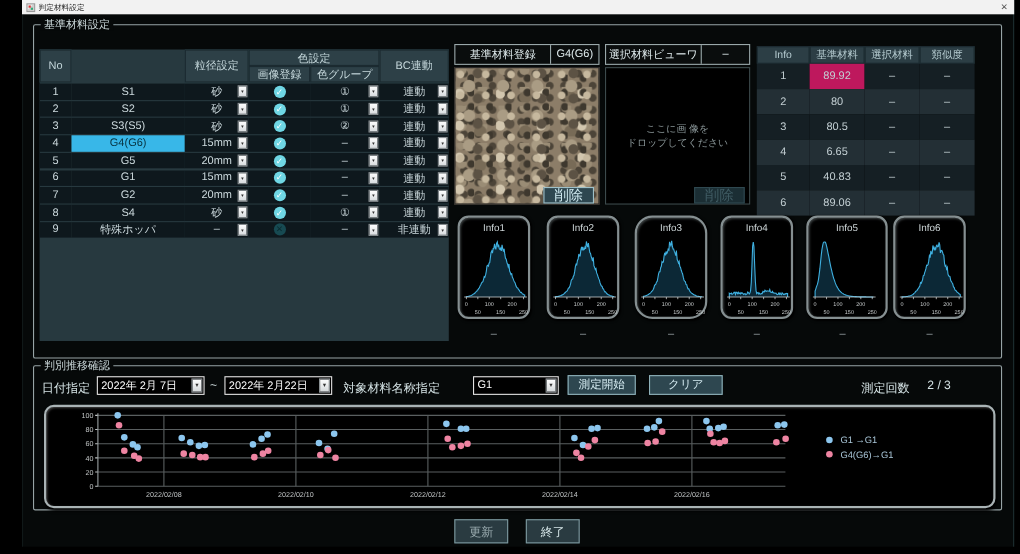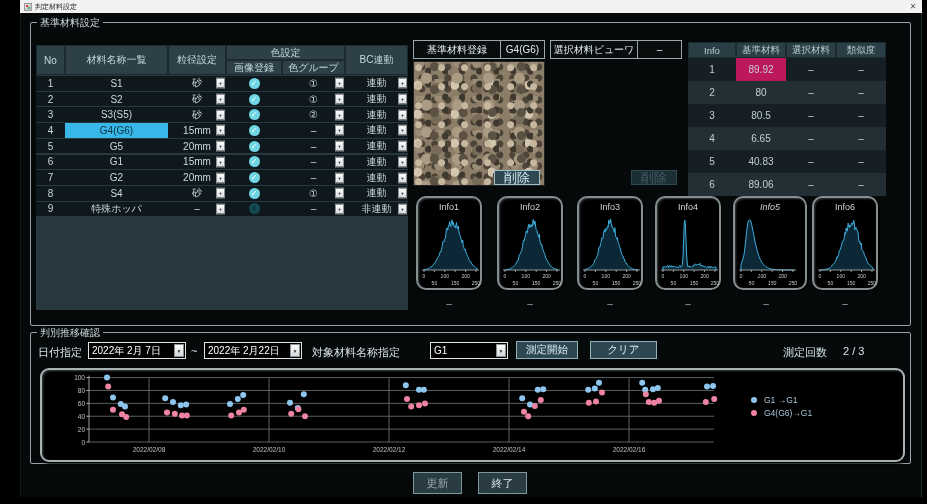--- a/index.html
+++ b/index.html
@@ -90,21 +90,20 @@
     <span class="app-icon"></span>
     <span class="title-text">判定材料設定</span>
   </div>
   <div class="abs close-btn" style="right:5px;top:0;">✕</div>
 
   <div class="abs groupbox" style="left:30px;top:22px;width:881px;height:304px;"></div>
   <div class="abs group-legend" style="left:37px;top:17px;">基準材料設定</div>
 
   <div class="abs mtable-bg"></div>
   <div class="abs hcell" style="left:36px;top:45px;width:29px;height:30px;">No</div>
-  <div class="abs hcell" style="left:65px;top:45px;width:103px;height:30px;">材料名称一覧</div>
   <div class="abs hcell" style="left:168px;top:45px;width:58px;height:30px;">粒径設定</div>
   <div class="abs hcell" style="left:226px;top:45px;width:119px;height:15px;">色設定</div>
   <div class="abs hcell" style="left:226px;top:60px;width:56px;height:15px;">画像登録</div>
   <div class="abs hcell" style="left:282px;top:60px;width:63px;height:15px;">色グループ</div>
   <div class="abs hcell" style="left:345px;top:45px;width:63px;height:30px;">BC連動</div>
   <div id="mrows">
       <div class="abs mrow-cell" style="left: 36px; top: 76px; width: 29px; height: 14.7px;">1</div>
       <div class="abs mrow-cell" style="left: 65px; top: 76px; width: 103px; height: 14.7px;">S1</div>
       <div class="abs mrow-cell" style="left: 168px; top: 76px; width: 58px; height: 14.7px;">砂<div class="dd-btn">▼</div></div>
       <div class="abs mrow-cell" style="left: 226px; top: 76px; width: 56px; height: 14.7px;">
@@ -181,20 +180,26 @@
   <div class="panel-hdr" style="left:413px;top:40px;width:132px;">
     <div class="cellL">基準材料登録</div>
     <div class="cellR">G4(G6)</div>
   </div>
   <div class="abs gravel" style="left:413px;top:61px;width:132px;height:125px;"></div>
   <div class="abs btn" style="left:494px;top:170px;width:46px;height:15px;">削除</div>
 
   <div class="panel-hdr" style="left:550px;top:40px;width:132px;">
     <div class="cellL">選択材料ビューワ</div>
     <div class="cellR">–</div>
+  </div>
+  <div class="abs droparea" style="left:550px;top:61px;width:132px;height:125px;">
+    <div>
+      <div>ここに画 像を</div>
+      <div>ドロップしてください</div>
+    </div>
   </div>
   <div class="abs btn disabled" style="left:631px;top:170px;width:46px;height:15px;">削除</div>
 
   <div class="abs itable-hcell" style="left:688px;top:42px;width:48px;height:16px;">Info</div>
   <div class="abs itable-hcell" style="left:736px;top:42px;width:50px;height:16px;">基準材料</div>
   <div class="abs itable-hcell" style="left:786px;top:42px;width:50px;height:16px;">選択材料</div>
   <div class="abs itable-hcell" style="left:836px;top:42px;width:50px;height:16px;">類似度</div>
   <div id="irows">
       <div class="abs irow-cell" style="left: 688px; top: 58px; width: 48px; height: 23px; background: rgb(21, 31, 36);">1</div>
       <div class="abs irow-cell" style="left: 736px; top: 58px; width: 50px; height: 23px; background: #be185d;">89.92</div>
@@ -256,21 +261,21 @@
           <text x="26.784313725490197" y="80" text-anchor="middle" font-size="5" fill="#c8cccd">100</text>
           <line x1="37.1764705882353" y1="72" x2="37.1764705882353" y2="74" stroke="#cfd4d5" stroke-width="0.7"></line>
           <text x="37.1764705882353" y="87" text-anchor="middle" font-size="5" fill="#c8cccd">150</text>
           <line x1="47.568627450980394" y1="72" x2="47.568627450980394" y2="74" stroke="#cfd4d5" stroke-width="0.7"></line>
           <text x="47.568627450980394" y="80" text-anchor="middle" font-size="5" fill="#c8cccd">200</text>
           <line x1="57.96078431372549" y1="72" x2="57.96078431372549" y2="74" stroke="#cfd4d5" stroke-width="0.7"></line>
           <text x="57.96078431372549" y="87" text-anchor="middle" font-size="5" fill="#c8cccd">250</text>
         </svg>
       </div>
       <div class="icard-dash" style="left: 497px; top: 298px; width: 66px; height: 12px;">–</div>
-      <div class="icard" style="left: 577px; top: 196px; width: 66px; height: 94px;">
+      <div class="icard" style="left: 577px; top: 196px; width: 66px; height: 94px; border-radius: 16px;">
         <div class="icard-title">Info3</div>
         <svg width="62" height="90" style="position: absolute; left: 0px; top: 0px;">
           <polyline points="6,72 6.0,71.4 6.6,71.3 7.2,71.1 7.9,71.0 8.5,70.7 9.1,70.5 9.7,70.1 10.4,69.8 11.0,69.2 11.6,68.9 12.2,68.5 12.9,67.7 13.5,66.8 14.1,66.5 14.7,65.4 15.4,63.9 16.0,61.6 16.6,60.8 17.2,60.4 17.8,58.5 18.5,57.6 19.1,54.5 19.7,51.0 20.3,49.1 21.0,49.0 21.6,45.3 22.2,44.1 22.8,39.8 23.5,40.6 24.1,40.2 24.7,34.7 25.3,31.8 26.0,34.1 26.6,30.5 27.2,32.3 27.8,31.3 28.4,28.5 29.1,29.4 29.7,21.9 30.3,24.1 30.9,25.5 31.6,20.9 32.2,25.3 32.8,28.4 33.4,28.4 34.1,30.8 34.7,32.1 35.3,34.3 35.9,29.7 36.6,38.0 37.2,39.3 37.8,41.2 38.4,39.7 39.0,44.1 39.7,45.3 40.3,47.7 40.9,49.5 41.5,50.9 42.2,54.2 42.8,56.5 43.4,57.6 44.0,58.0 44.7,60.7 45.3,60.8 45.9,63.2 46.5,64.6 47.2,64.6 47.8,66.0 48.4,67.2 49.0,67.7 49.6,68.5 50.3,68.9 50.9,69.3 51.5,69.8 52.1,70.2 52.8,70.3 53.4,70.7 54.0,71.1 54.6,71.2 55.3,71.3 55.9,71.4 56.5,71.6 57.1,71.6 57.8,71.8 58.4,71.8 59.0,71.8 59,72" fill="rgba(47,160,216,0.25)" stroke="#3fb0e0" stroke-width="1"></polyline>
           <line x1="4" y1="72" x2="61" y2="72" stroke="#cfd4d5" stroke-width="0.7"></line>
           <line x1="6" y1="72" x2="6" y2="74" stroke="#cfd4d5" stroke-width="0.7"></line>
           <text x="6" y="80" text-anchor="middle" font-size="5" fill="#c8cccd">0</text>
           <line x1="16.392156862745097" y1="72" x2="16.392156862745097" y2="74" stroke="#cfd4d5" stroke-width="0.7"></line>
           <text x="16.392156862745097" y="87" text-anchor="middle" font-size="5" fill="#c8cccd">50</text>
           <line x1="26.784313725490197" y1="72" x2="26.784313725490197" y2="74" stroke="#cfd4d5" stroke-width="0.7"></line>
           <text x="26.784313725490197" y="80" text-anchor="middle" font-size="5" fill="#c8cccd">100</text>
@@ -296,21 +301,21 @@
           <text x="26.784313725490197" y="80" text-anchor="middle" font-size="5" fill="#c8cccd">100</text>
           <line x1="37.1764705882353" y1="72" x2="37.1764705882353" y2="74" stroke="#cfd4d5" stroke-width="0.7"></line>
           <text x="37.1764705882353" y="87" text-anchor="middle" font-size="5" fill="#c8cccd">150</text>
           <line x1="47.568627450980394" y1="72" x2="47.568627450980394" y2="74" stroke="#cfd4d5" stroke-width="0.7"></line>
           <text x="47.568627450980394" y="80" text-anchor="middle" font-size="5" fill="#c8cccd">200</text>
           <line x1="57.96078431372549" y1="72" x2="57.96078431372549" y2="74" stroke="#cfd4d5" stroke-width="0.7"></line>
           <text x="57.96078431372549" y="87" text-anchor="middle" font-size="5" fill="#c8cccd">250</text>
         </svg>
       </div>
       <div class="icard-dash" style="left: 655px; top: 298px; width: 66px; height: 12px;">–</div>
-      <div class="icard" style="left: 733px; top: 196px; width: 74px; height: 94px; font-style: italic;">
+      <div class="icard" style="left: 733px; top: 196px; width: 74px; height: 94px;">
         <div class="icard-title">Info5</div>
         <svg width="62" height="90" style="position: absolute; left: 0px; top: 0px;">
           <polyline points="6,72 6.0,66.7 6.6,64.8 7.2,62.8 7.9,61.0 8.5,58.9 9.1,55.9 9.7,51.4 10.4,45.8 11.0,39.8 11.6,33.9 12.2,28.9 12.9,25.1 13.5,22.6 14.1,22.0 14.7,22.0 15.4,22.2 16.0,24.0 16.6,26.4 17.2,29.2 17.8,32.3 18.5,35.5 19.1,38.7 19.7,41.8 20.3,44.8 21.0,47.6 21.6,50.2 22.2,52.6 22.8,54.8 23.5,56.7 24.1,58.5 24.7,60.1 25.3,61.5 26.0,62.8 26.6,63.9 27.2,64.8 27.8,65.7 28.4,66.5 29.1,67.1 29.7,67.7 30.3,68.3 30.9,68.7 31.6,69.1 32.2,69.5 32.8,69.8 33.4,70.0 34.1,70.3 34.7,70.5 35.3,70.7 35.9,70.8 36.6,71.0 37.2,71.1 37.8,71.2 38.4,71.3 39.0,71.4 39.7,71.4 40.3,71.5 40.9,71.6 41.5,71.6 42.2,71.7 42.8,71.7 43.4,71.7 44.0,71.8 44.7,71.8 45.3,71.8 45.9,71.8 46.5,71.9 47.2,71.9 47.8,71.9 48.4,71.9 49.0,71.9 49.6,71.9 50.3,71.9 50.9,71.9 51.5,71.9 52.1,71.9 52.8,72.0 53.4,72.0 54.0,72.0 54.6,72.0 55.3,72.0 55.9,72.0 56.5,72.0 57.1,72.0 57.8,72.0 58.4,72.0 59.0,72.0 59,72" fill="rgba(47,160,216,0.25)" stroke="#3fb0e0" stroke-width="1"></polyline>
           <line x1="4" y1="72" x2="61" y2="72" stroke="#cfd4d5" stroke-width="0.7"></line>
           <line x1="6" y1="72" x2="6" y2="74" stroke="#cfd4d5" stroke-width="0.7"></line>
           <text x="6" y="80" text-anchor="middle" font-size="5" fill="#c8cccd">0</text>
           <line x1="16.392156862745097" y1="72" x2="16.392156862745097" y2="74" stroke="#cfd4d5" stroke-width="0.7"></line>
           <text x="16.392156862745097" y="87" text-anchor="middle" font-size="5" fill="#c8cccd">50</text>
           <line x1="26.784313725490197" y1="72" x2="26.784313725490197" y2="74" stroke="#cfd4d5" stroke-width="0.7"></line>
           <text x="26.784313725490197" y="80" text-anchor="middle" font-size="5" fill="#c8cccd">100</text>

